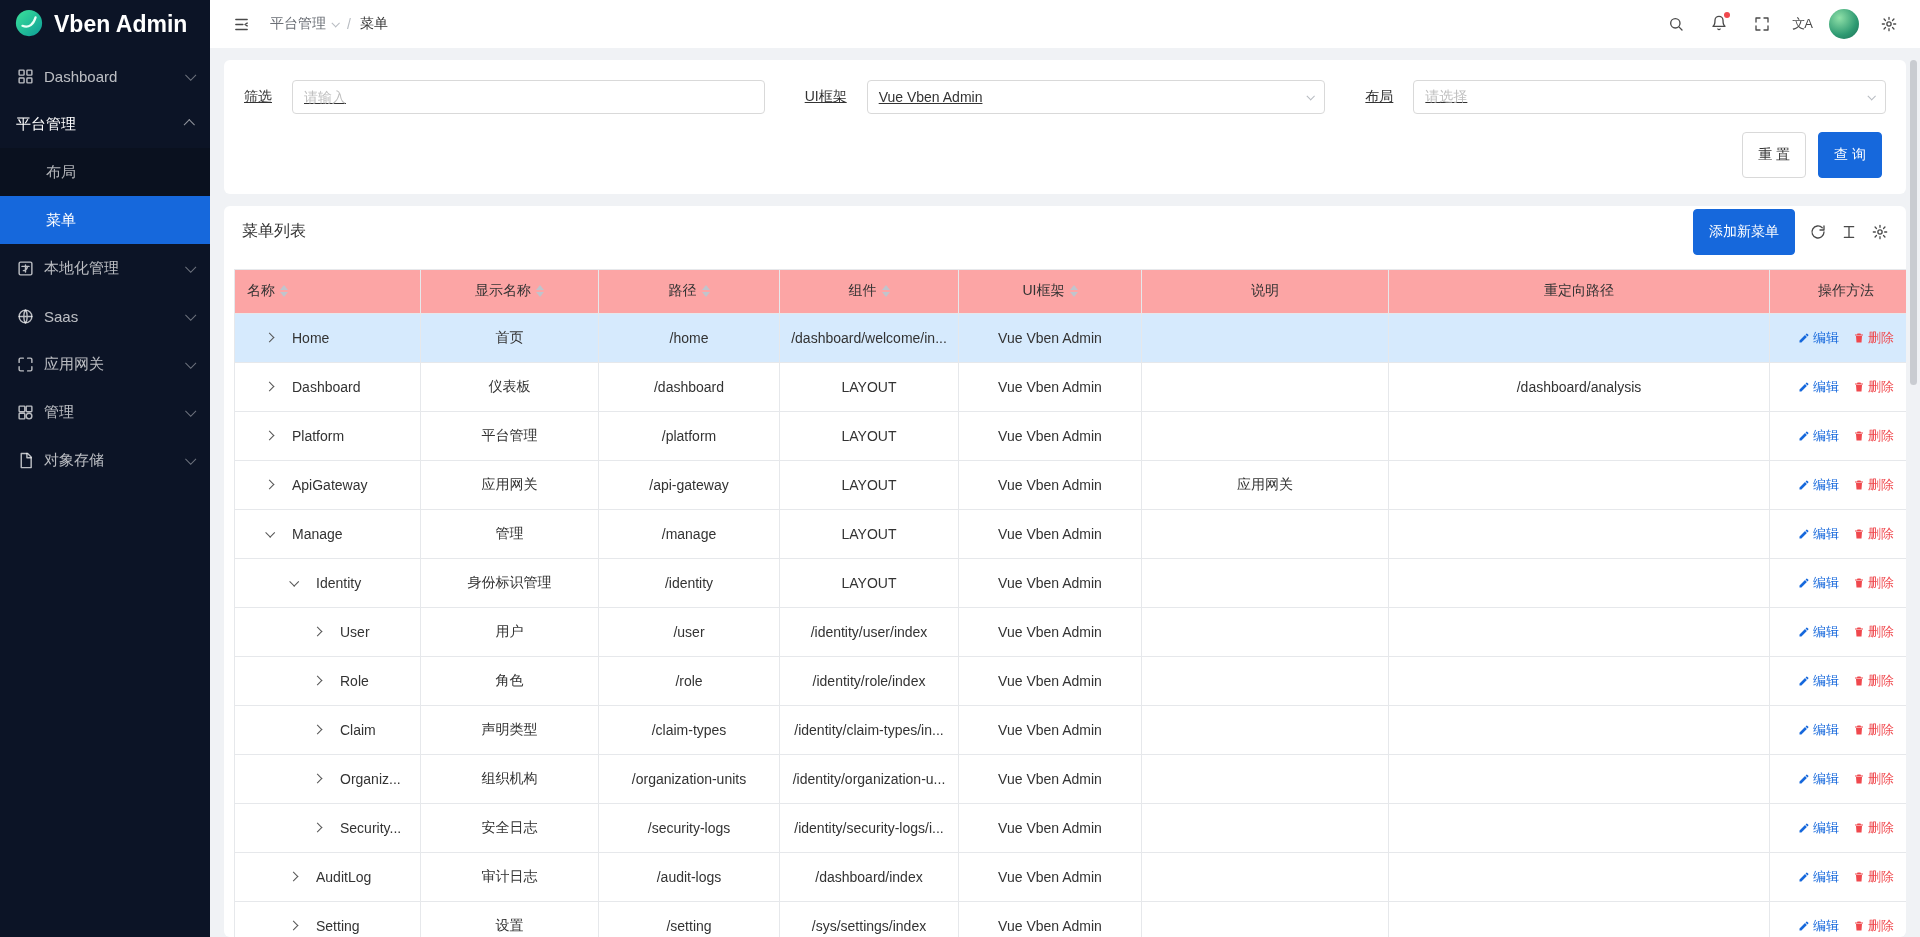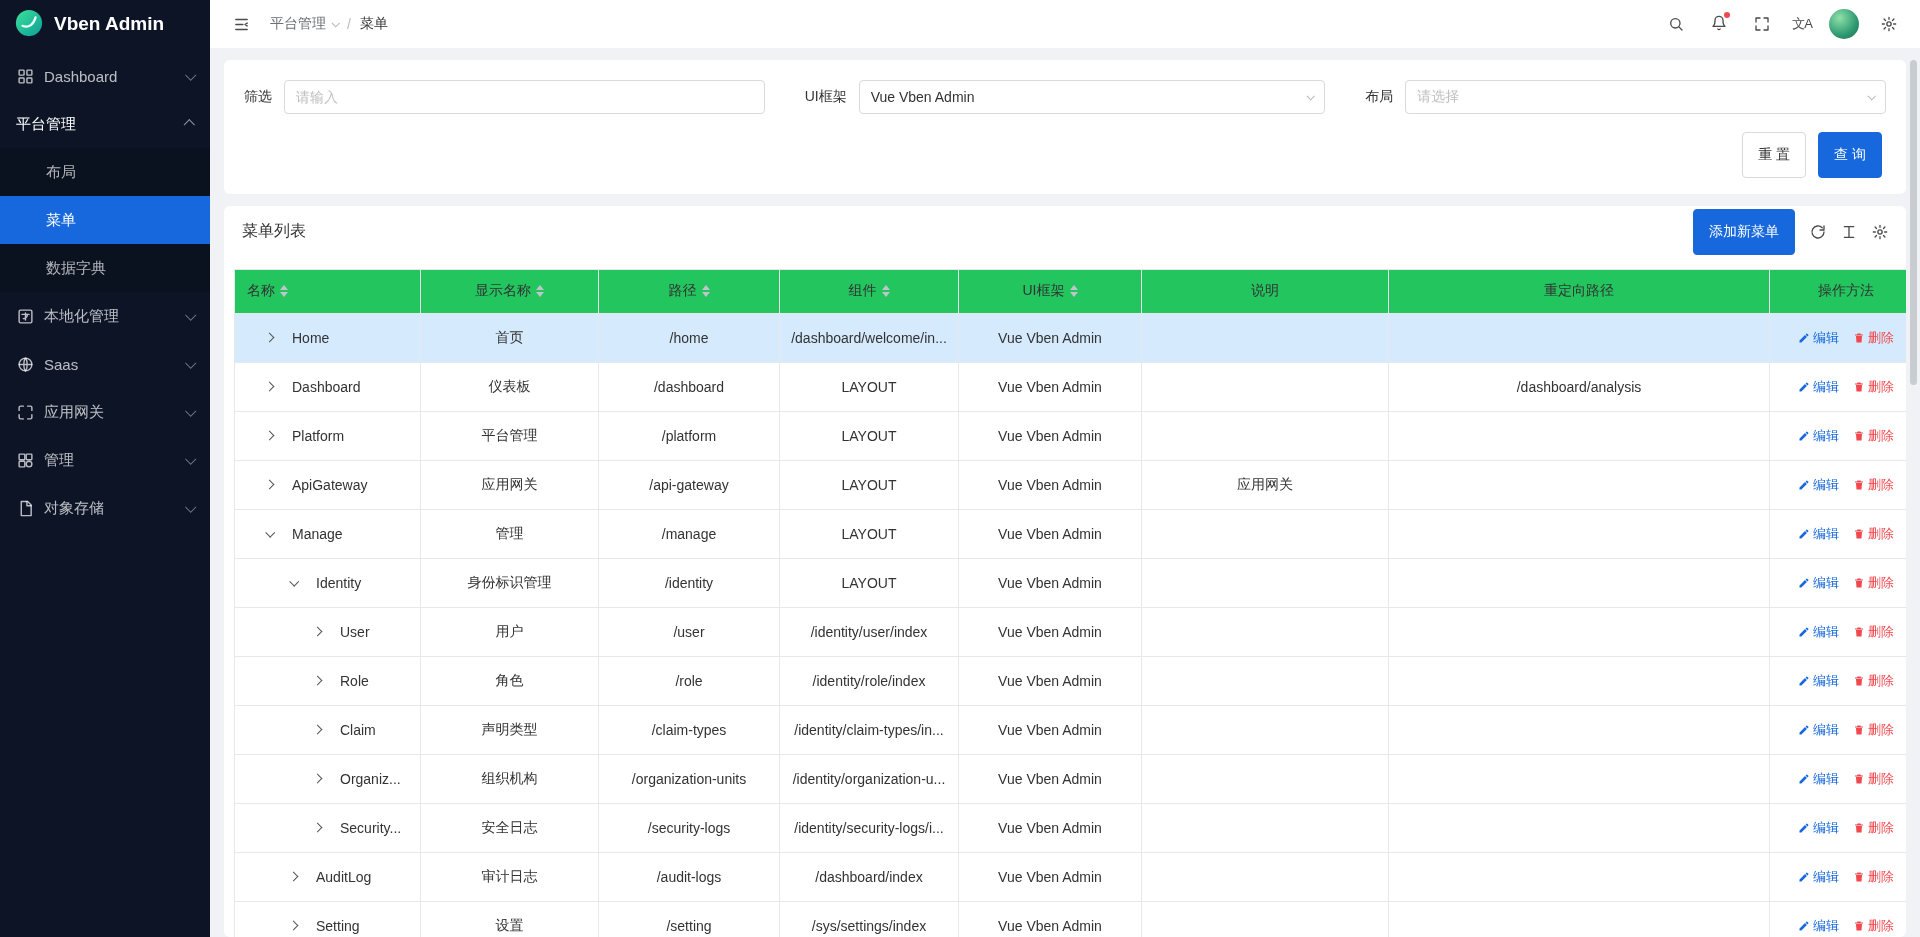--- a/index.html
+++ b/index.html
@@ -6,21 +6,21 @@
   html,body { width:1920px; height:937px; overflow:hidden; }
   body {
     font-family:"Liberation Sans","DejaVu Sans",sans-serif;
     font-size:14px; color:#333; background:#f0f2f5; display:flex;
   }
   :root { --primary:#1668dc; --danger:#f0484d; --row-hl:#d6eafd; }
 
   
   .sidebar { width:210px; background:#0c1426; flex-shrink:0; display:flex; flex-direction:column; }
   .logo { height:48px; display:flex; align-items:center; gap:10px; padding:0 14px; }
-  .logo-text { color:#fff; font-size:19px; font-weight:700; white-space:nowrap; }
+  .logo-text { color:#fff; font-size:23px; font-weight:700; white-space:nowrap; }
   .side-menu { flex:1; overflow:hidden; padding-top:4px; }
   .side-item { height:48px; display:flex; align-items:center; gap:10px; padding:0 16px;
                font-size:15px; color:rgba(255,255,255,.72); cursor:pointer; }
   .side-item.expanded { color:#fff; }
   .side-item .s-icon { width:18px; height:18px; display:flex; align-items:center; justify-content:center; }
   .side-item .chev { margin-left:auto; opacity:.55; }
   .side-sub { background:#0a111f; }
   .side-sub-item { height:48px; display:flex; align-items:center; padding-left:46px;
                    font-size:15px; color:rgba(255,255,255,.68); cursor:pointer; }
   .side-sub-item.active { background:var(--primary); color:#fff; }
@@ -51,21 +51,21 @@
   .avatar { width:30px; height:30px; border-radius:50%; cursor:pointer;
             background:radial-gradient(circle at 35% 30%, #8fe0a8, #2e9a72 60%, #1c6e55); }
 
   
   .content { flex:1; padding:12px 14px 0; display:flex; flex-direction:column; gap:12px; overflow:hidden; }
   .card { background:#fff; border-radius:6px; }
 
   
   .filter-card { padding:20px 20px 16px; }
   .filter-row { display:flex; align-items:center; gap:40px; }
-  .f-group { display:flex; align-items:center; gap:12px; flex:1; min-width:0; }
+  .f-group { display:flex; align-items:center; gap:20px; flex:1; min-width:0;text-decoration:underline; }
   .f-label { white-space:nowrap; color:#333; }
   .f-control { flex:1; height:34px; border:1px solid #d9d9d9; border-radius:4px; background:#fff;
                display:flex; align-items:center; padding:0 11px; font-size:14px; color:#333; cursor:pointer; }
   input.f-control { cursor:text; outline:none; font-family:inherit; }
   input.f-control::placeholder { color:#bfbfbf; }
   .f-placeholder { color:#bfbfbf; }
   .f-chev { margin-left:auto; }
   .filter-actions { display:flex; justify-content:flex-end; gap:12px; margin-top:18px; padding-right:4px; }
   .btn { height:46px; padding:0 15px; border-radius:4px; font-size:14px; display:inline-flex;
          align-items:center; cursor:pointer; border:1px solid #d9d9d9; background:#fff; color:#333; white-space:nowrap; }
@@ -74,21 +74,21 @@
   
   .table-card { flex:1; display:flex; flex-direction:column; padding:8px 10px 0; overflow:hidden;justify-content:center; }
   .table-toolbar { display:flex; align-items:center; padding:8px 8px 14px; }
   .table-title { font-size:16px; color:#333; }
   .toolbar-right { margin-left:auto; display:flex; align-items:center; gap:15px; }
   .tool-icon { color:#4a4a4a; display:flex; align-items:center; cursor:pointer; }
 
   table { width:100%; border-collapse:collapse; table-layout:fixed; }
   th, td { border:1px solid #e6e8eb; height:44px; text-align:center; font-size:14px;
            padding:0 8px; overflow:hidden; white-space:nowrap; text-overflow:ellipsis; }
-  th { background:#22c55e; font-weight:500; color:#333; }
+  th { background:#fca5a5; font-weight:500; color:#333; }
   td { height:49px; color:#333; }
   th.first { text-align:left; padding-left:12px; }
   .th-inner { display:inline-flex; align-items:center; gap:5px; }
   .sorter { display:inline-flex; flex-direction:column; gap:2px; }
   .sorter i { display:block; width:0; height:0; border-left:4px solid transparent; border-right:4px solid transparent; }
   .sorter .cu { border-bottom:5px solid #c0c4cc; }
   .sorter .cd { border-top:5px solid #c0c4cc; }
 
   td.name-cell { text-align:left; }
   .name-inner { display:flex; align-items:center; gap:19px; padding-left:4px; }
@@ -140,23 +140,20 @@
         <span class="s-label">平台管理</span>
         <span class="chev up"></span>
       </div>
       <div class="side-sub">
         <div class="side-sub-item">
           <span>布局</span>
         </div>
         <div class="side-sub-item active">
           <span>菜单</span>
         </div>
-        <div class="side-sub-item">
-          <span>数据字典</span>
-        </div>
       </div>
       <div class="side-item">
         <span class="s-icon">
           <svg viewBox="0 0 24 24" width="17" height="17" fill="none" stroke="currentColor" stroke-width="2" stroke-linecap="round" stroke-linejoin="round">
             <rect x="3" y="3" width="18" height="18" rx="2"></rect>
             <path d="M7 9h10M12 7v10M9 15c2 0 5-2 6-6"></path>
           </svg>
         </span>
         <span class="s-label">本地化管理</span>
         <span class="chev down"></span>

